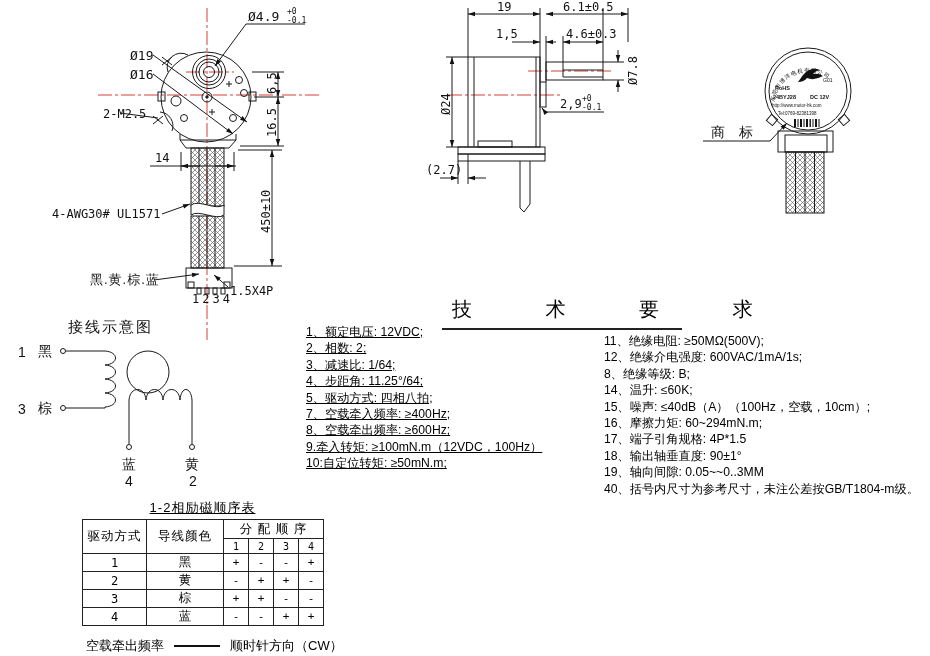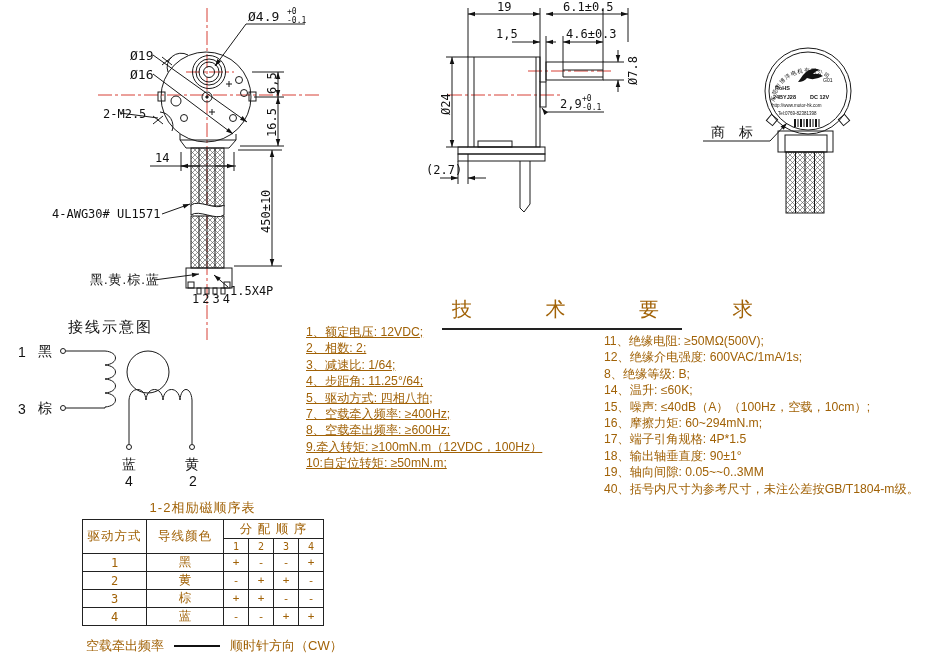--- a/index.html
+++ b/index.html
@@ -1,33 +1,33 @@
 <!DOCTYPE html>
 <html><head>
 <meta charset="utf-8">
 <style>
   html,body{margin:0;padding:0;background:#fff;}
   #page{position:relative;width:930px;height:656px;background:#ffffff;overflow:hidden;
-        font-family:"Liberation Sans",sans-serif;color:#a16207;}
+        font-family:"Liberation Sans",sans-serif;color:#000000;}
   svg{position:absolute;overflow:visible;}
   svg text{fill:#111;}
   .dimtxt{font-family:"DejaVu Sans Mono",monospace;font-size:12px;}
   .dimtxt-lg{font-family:"DejaVu Sans Mono",monospace;font-size:13px;}
   .toltxt{font-family:"DejaVu Sans Mono",monospace;font-size:8px;}
   .cjk{font-family:"Liberation Sans",sans-serif;}
   .abs{position:absolute;}
   
   #tech-title{left:442px;top:296px;width:230px;text-align:center;font-size:20px;
               letter-spacing:34px;padding-left:10px;white-space:nowrap;
               border-bottom:2px solid #222;padding-bottom:5px;font-weight:500;}
   .tech-col{font-size:12.2px;line-height:16.4px;white-space:nowrap;}
   #tech-left{left:306px;top:324px;text-decoration:underline;}
   #tech-right{left:604px;top:333px;}
   
-  #seq-title{left:82px;top:499px;width:241px;text-align:center;font-size:13px;letter-spacing:1px;}
+  #seq-title{left:82px;top:499px;width:241px;text-align:center;font-size:13px;letter-spacing:1px;text-decoration:underline;}
   #seq-table{left:82px;top:519px;border-collapse:collapse;}
   #seq-table td,#seq-table th{border:1.4px solid #222;text-align:center;padding:0;
        font-weight:normal;font-size:12.5px;}
   #seq-table .h1{height:19px;font-size:13px;letter-spacing:1px;}
   #seq-table .h2 td{height:14px;font-size:10px;font-family:"DejaVu Sans Mono",monospace;}
   #seq-table .dr td{height:16px;}
   #seq-table td.pm{font-family:"DejaVu Sans Mono",monospace;font-size:11px;}
   #seq-table td.num{font-family:"DejaVu Sans Mono",monospace;font-size:12px;}
   .cw1{width:63px;} .cw2{width:76px;} .cws{width:24px;}
   

